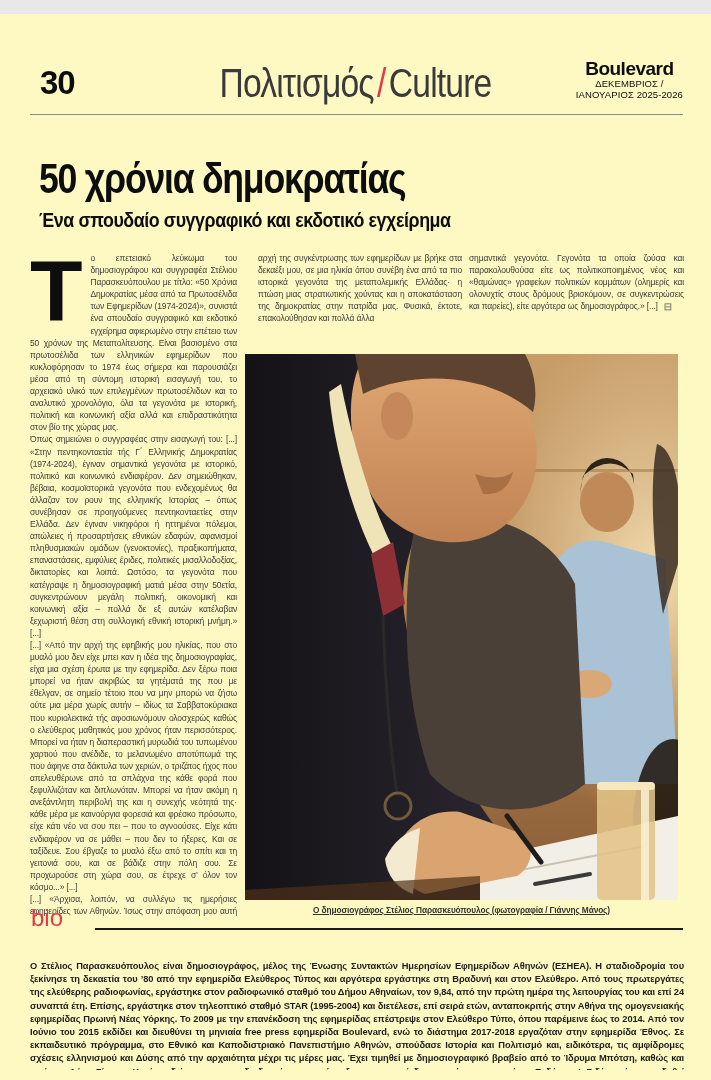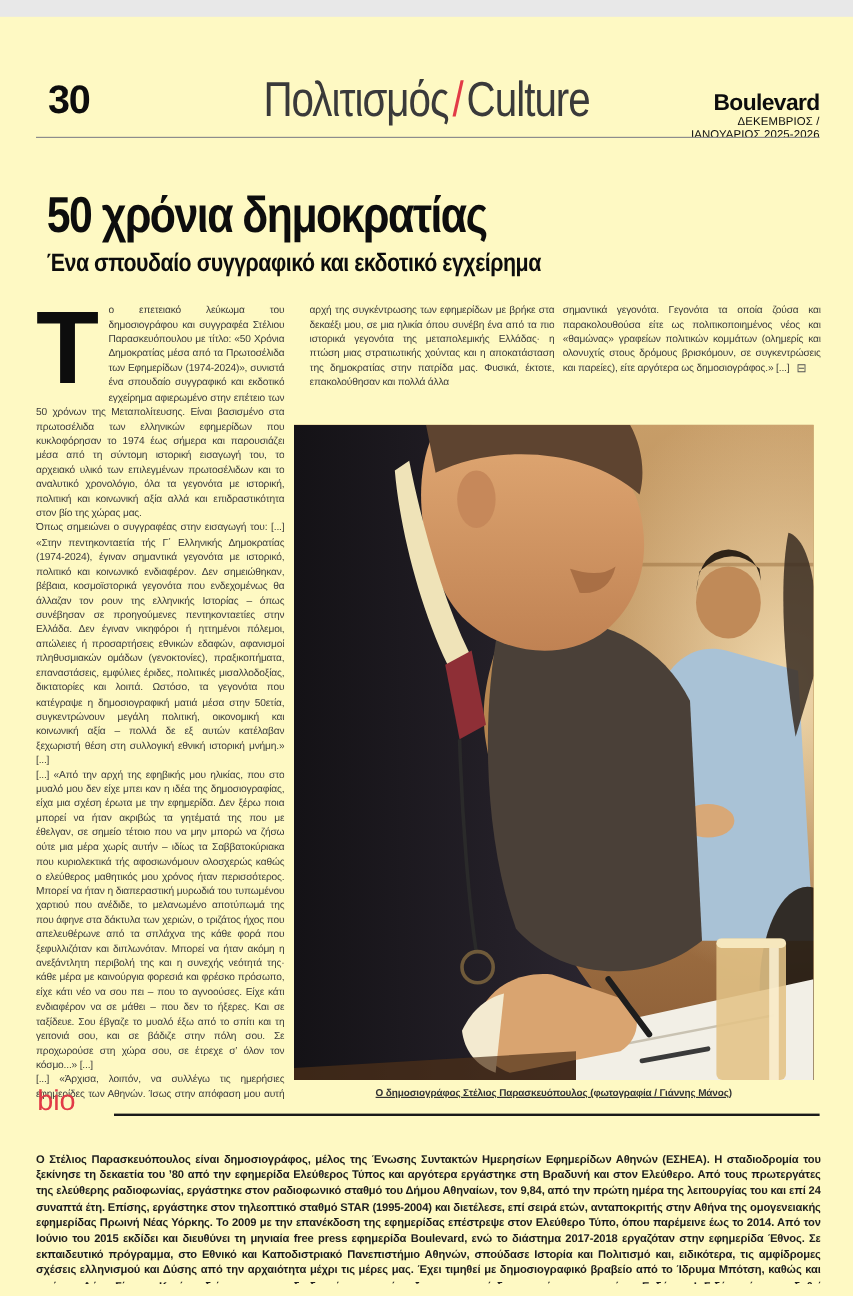--- a/index.html
+++ b/index.html
@@ -21,21 +21,21 @@
   .section-title{
     position:absolute;left:0;right:0;top:46px;
     text-align:center;
     font-size:41px;font-weight:400;color:#3a3a3a;
     transform:scaleX(0.82);
     letter-spacing:-1px;
     white-space:nowrap;
   }
   .section-title .slash{color:#e23b47;padding:0 4px;font-weight:400;}
   .masthead{
-    position:absolute;right:28px;top:64px;text-align:right;
+    position:absolute;right:28px;top:46px;text-align:center;
   }
   .masthead .logo{
     font-size:19px;font-weight:800;color:#0d0d0d;letter-spacing:-0.5px;
     line-height:18px;
   }
   .masthead .issue{
     font-size:9.5px;font-weight:400;color:#0d0d0d;line-height:11px;
     letter-spacing:0.1px;
   }
   .header-rule{

